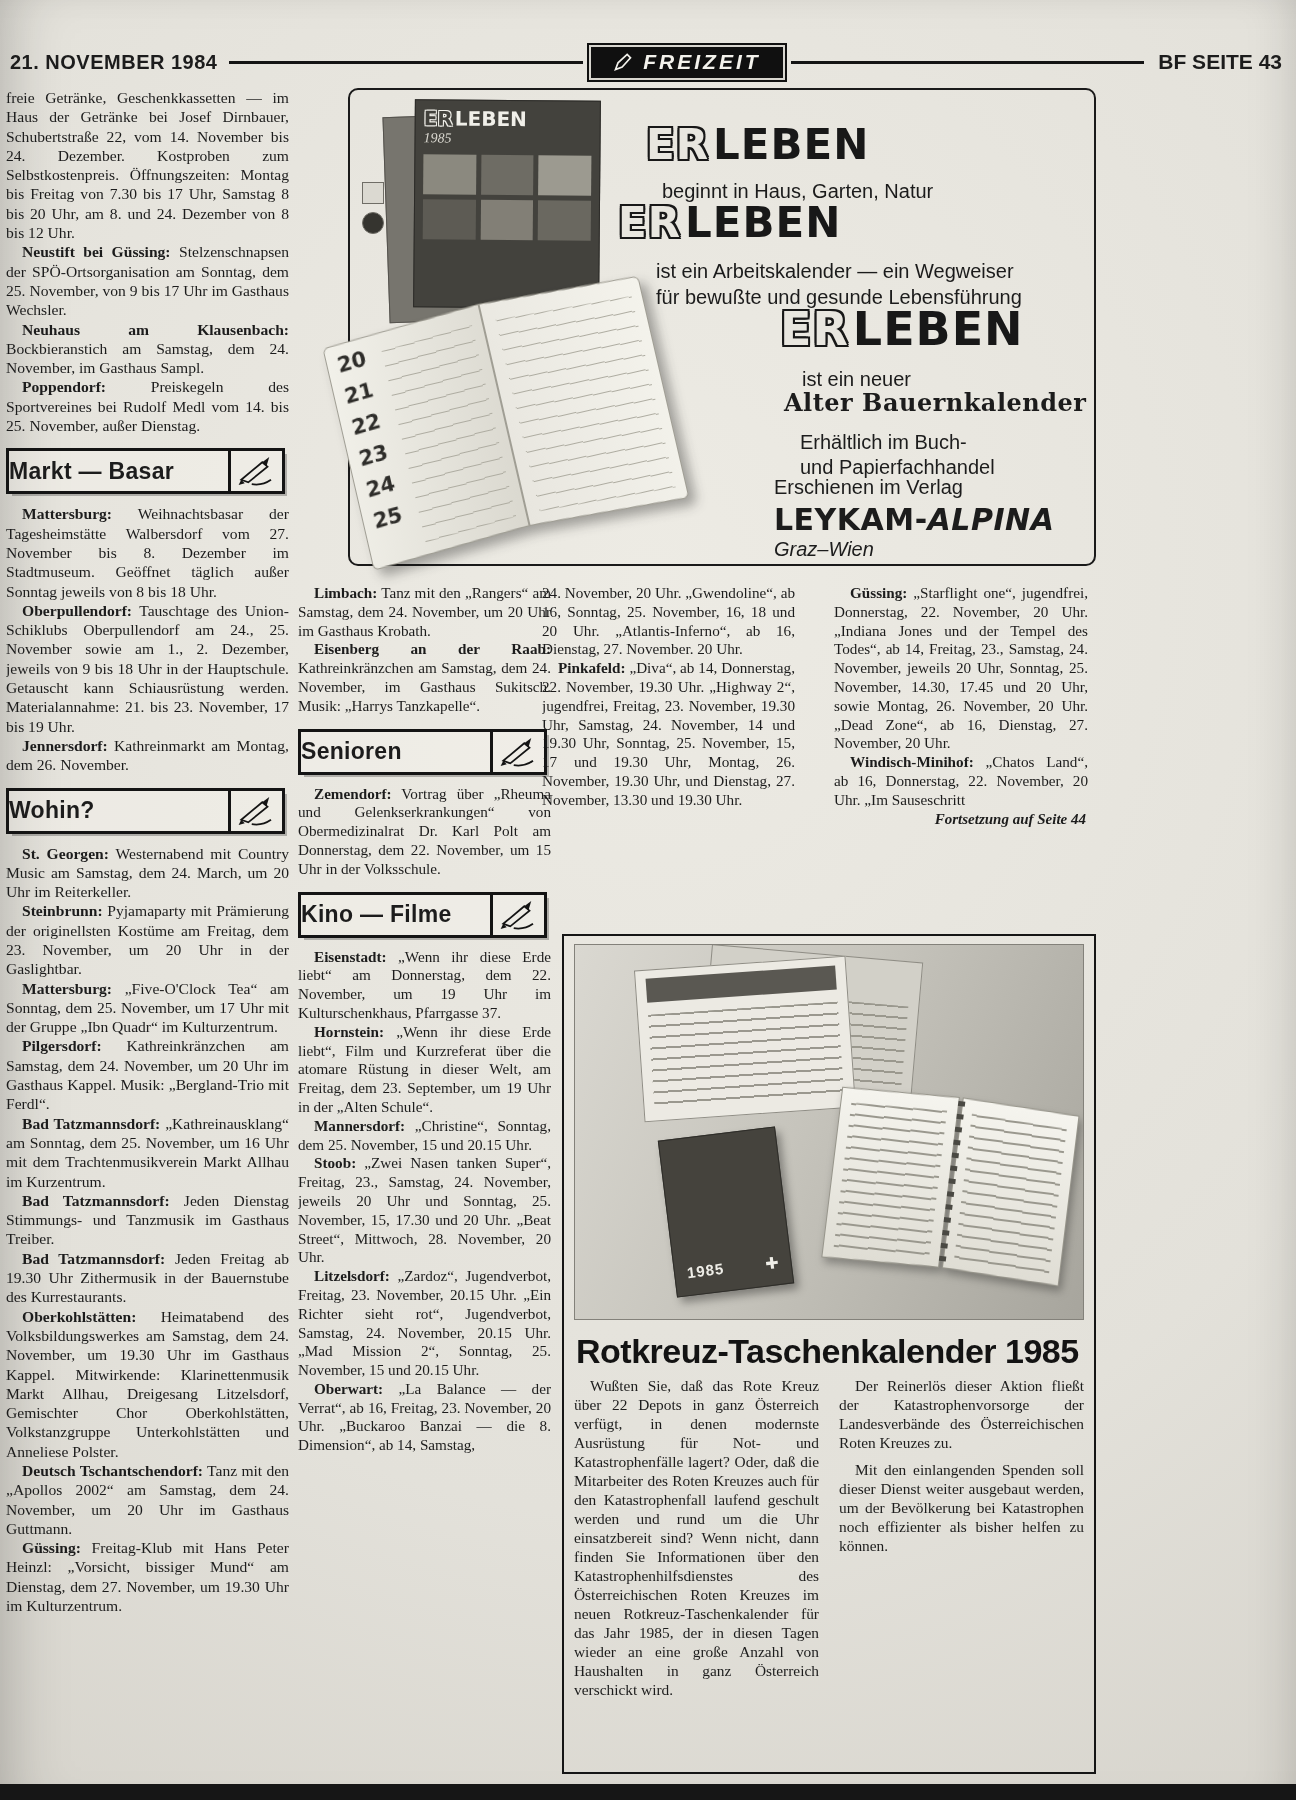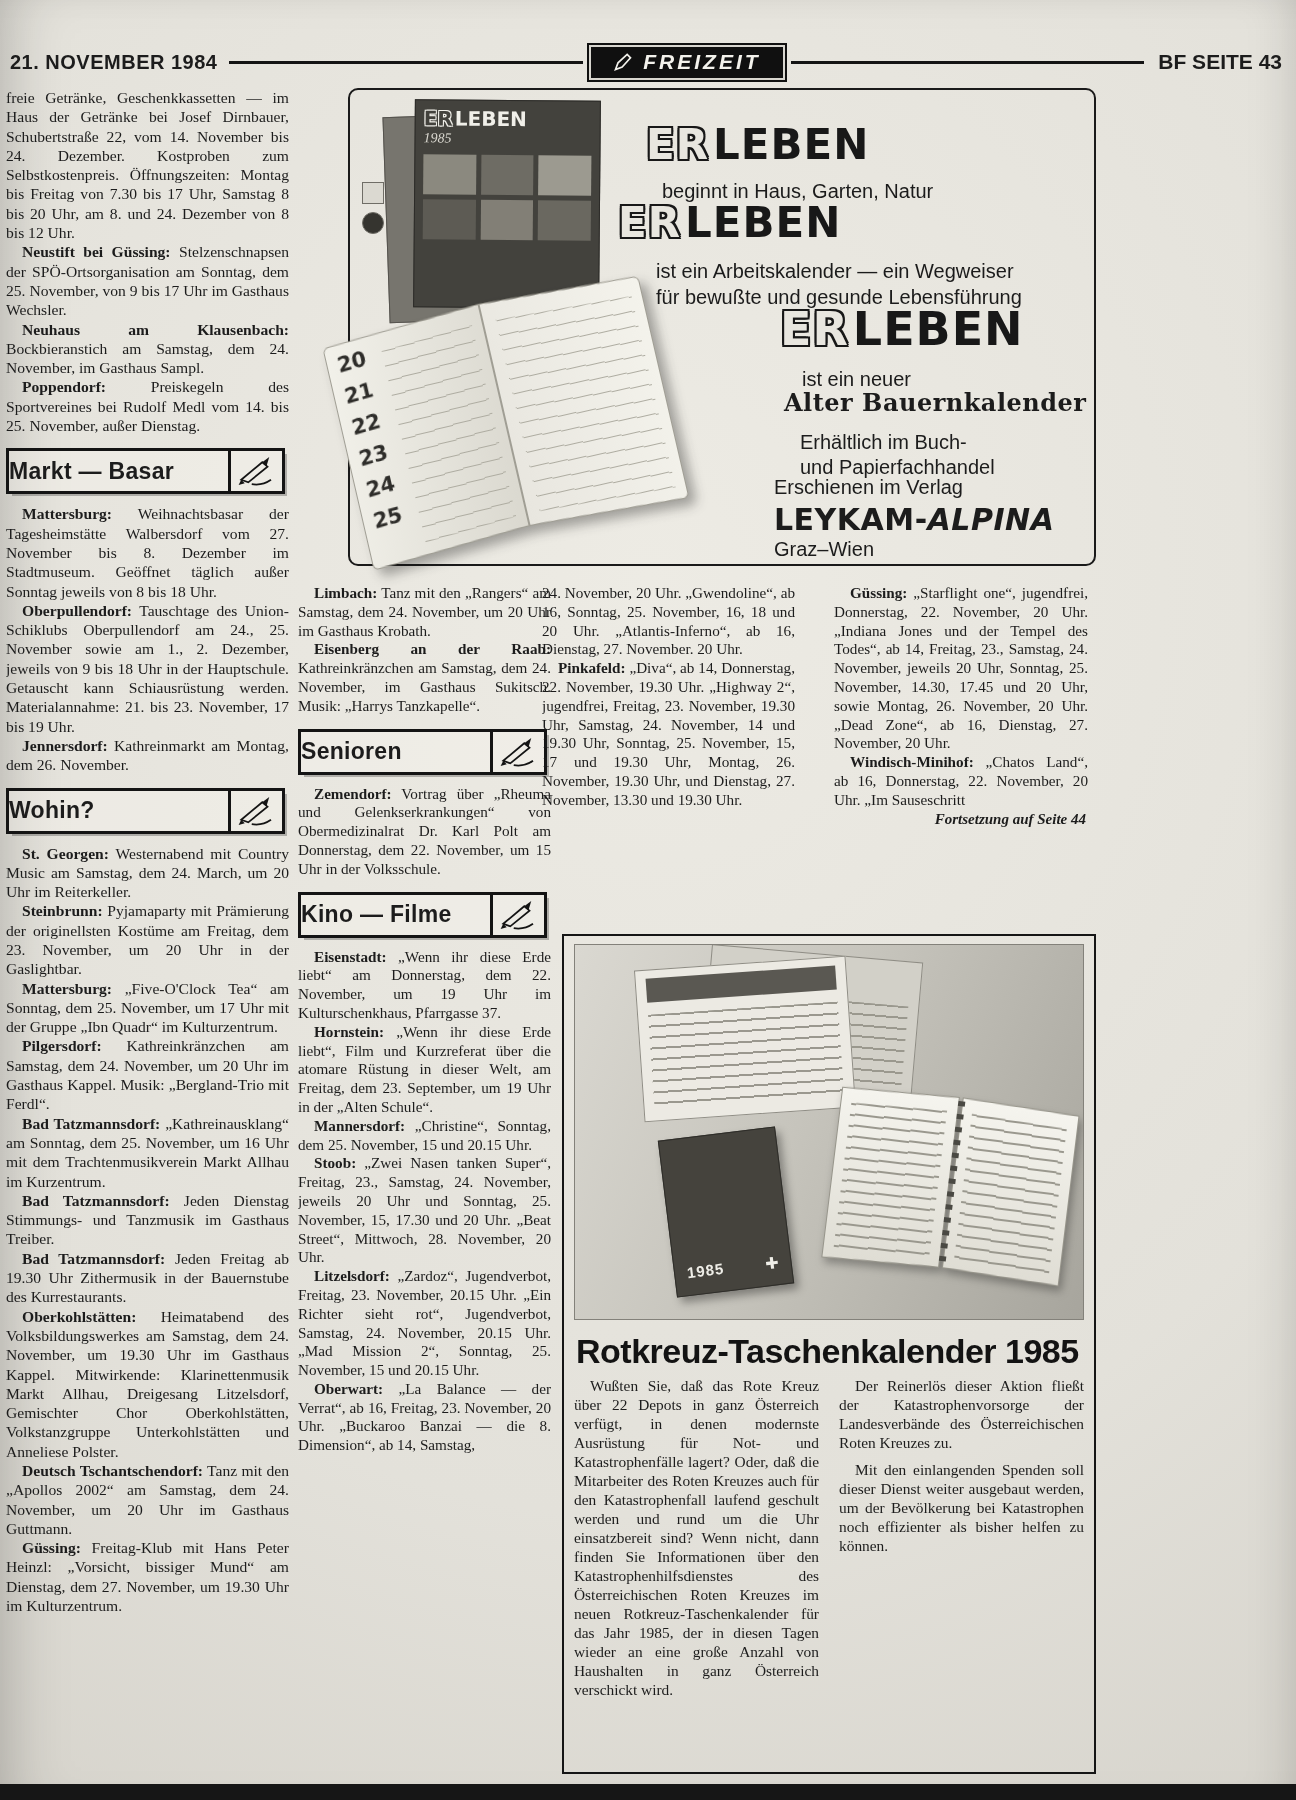--- a/index.html
+++ b/index.html
@@ -63,21 +63,21 @@
   .ad-claim { position:absolute; font-family:"Liberation Sans",sans-serif; font-size:20px; line-height:26px; color:#1b1b1b; }
   .claim1 { left:312px; top:88px; }
   .claim2 { left:306px; top:168px; }
   .claim3 { left:452px; top:276px; }
   .bauern { position:absolute; left:434px; top:298px; font-family:"DejaVu Serif",serif; font-weight:bold; font-size:24px; letter-spacing:.5px; }
   .avail  { position:absolute; left:450px; top:340px; font-family:"Liberation Sans",sans-serif; font-size:20px; line-height:25px; }
   .pub { position:absolute; left:424px; top:386px; }
   .pub-intro { font-family:"Liberation Sans",sans-serif; font-size:20px; margin-bottom:4px; }
   .pub-logo { font-family:"DejaVu Sans",sans-serif; font-weight:bold; font-size:30px; letter-spacing:.5px; line-height:1.1; }
   .pub-logo .alp { font-style:italic; }
-  .pub-city { font-family:"Liberation Sans",sans-serif; font-size:20px; margin-top:2px; }
+  .pub-city { font-family:"Liberation Sans",sans-serif; font-size:20px; margin-top:2px;font-style:italic; }
   
   .rk { position:absolute; left:562px; top:934px; width:534px; height:840px; border:2.5px solid #151515; padding:8px 10px; }
   .rk-photo { position:relative; height:376px; background:linear-gradient(115deg,#dad8d1 0%,#c6c4bc 45%,#a7a59d 100%); border:1px solid #83817a; overflow:hidden; }
   .bro { position:absolute; border:1px solid #8f8d85; }
   .bro2 { left:130px; top:8px; width:212px; height:152px; background:#d2d0c8; transform:rotate(5deg); }
   .bro1 { left:64px; top:18px; width:212px; height:152px; background:#eceae3; transform:rotate(-4deg); }
   .bro-head { height:24px; margin:8px 10px 6px; background:#5a5852; }
   .rules2 { position:absolute; left:10px; right:10px; top:44px; bottom:8px; background:repeating-linear-gradient(to bottom,#9a988e 0 2px,transparent 2px 11px); }
   .ringcal { position:absolute; left:256px; top:148px; width:246px; height:186px; transform:rotate(7deg); filter:drop-shadow(3px 5px 4px rgba(0,0,0,.3)); }
   .rc { position:absolute; top:6px; width:118px; height:172px; background:linear-gradient(#f5f4ee,#dfddd4); border:1px solid #97958b; }

